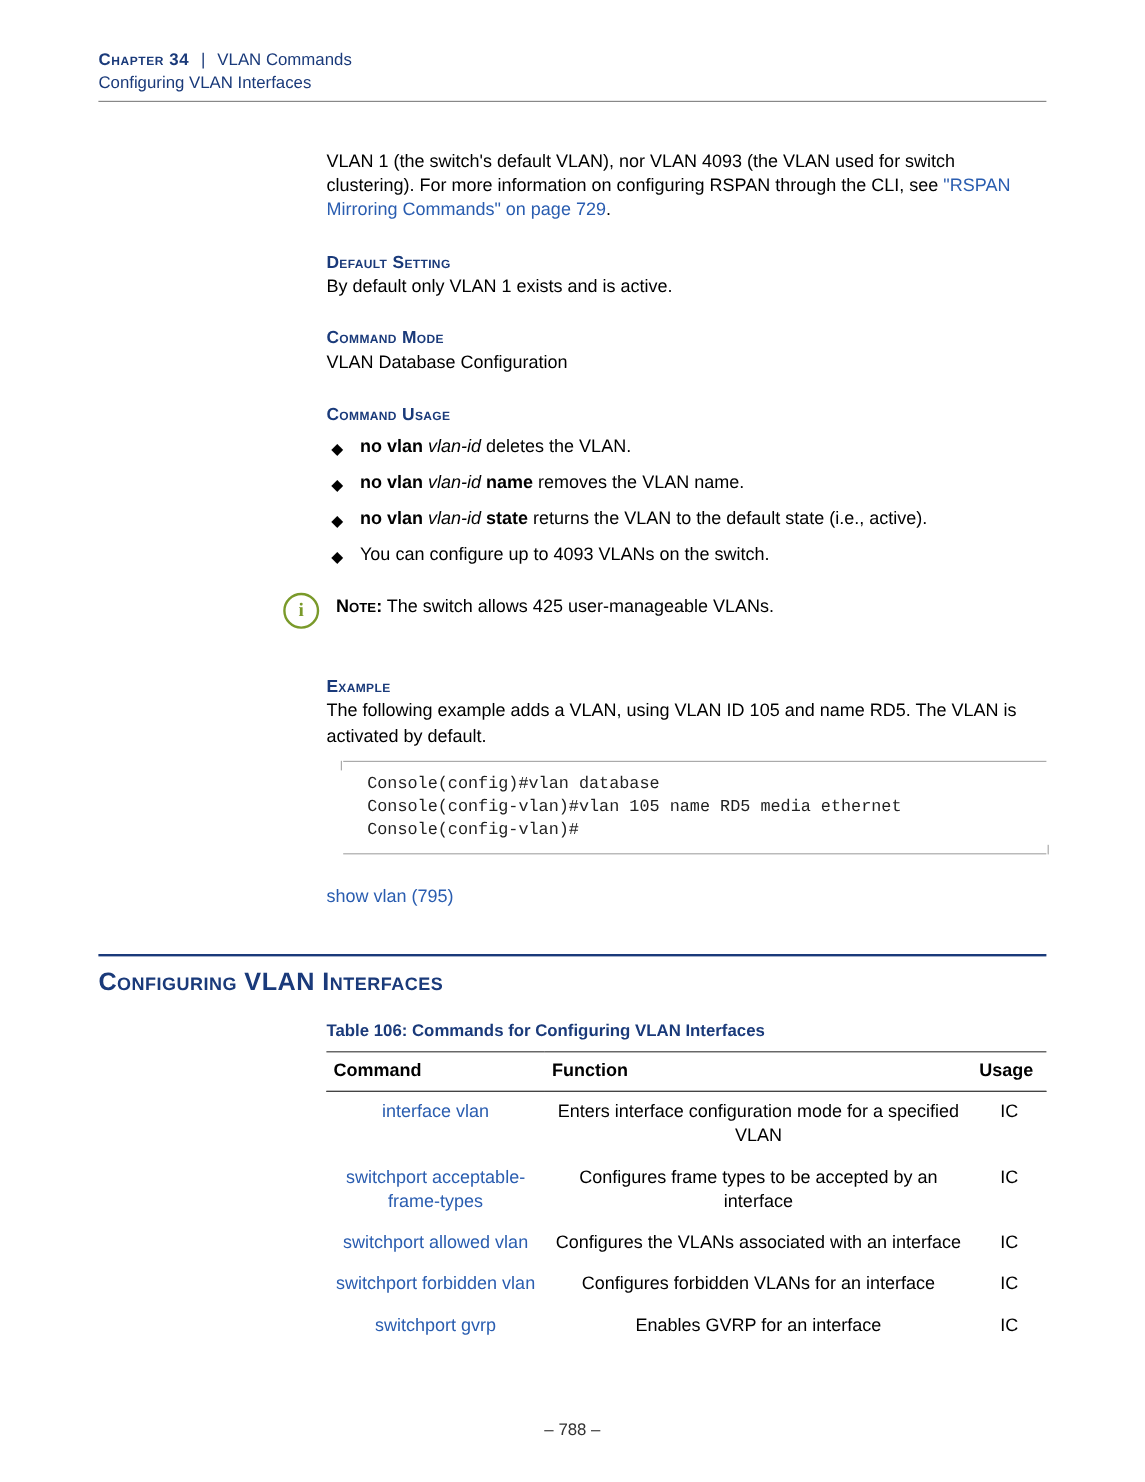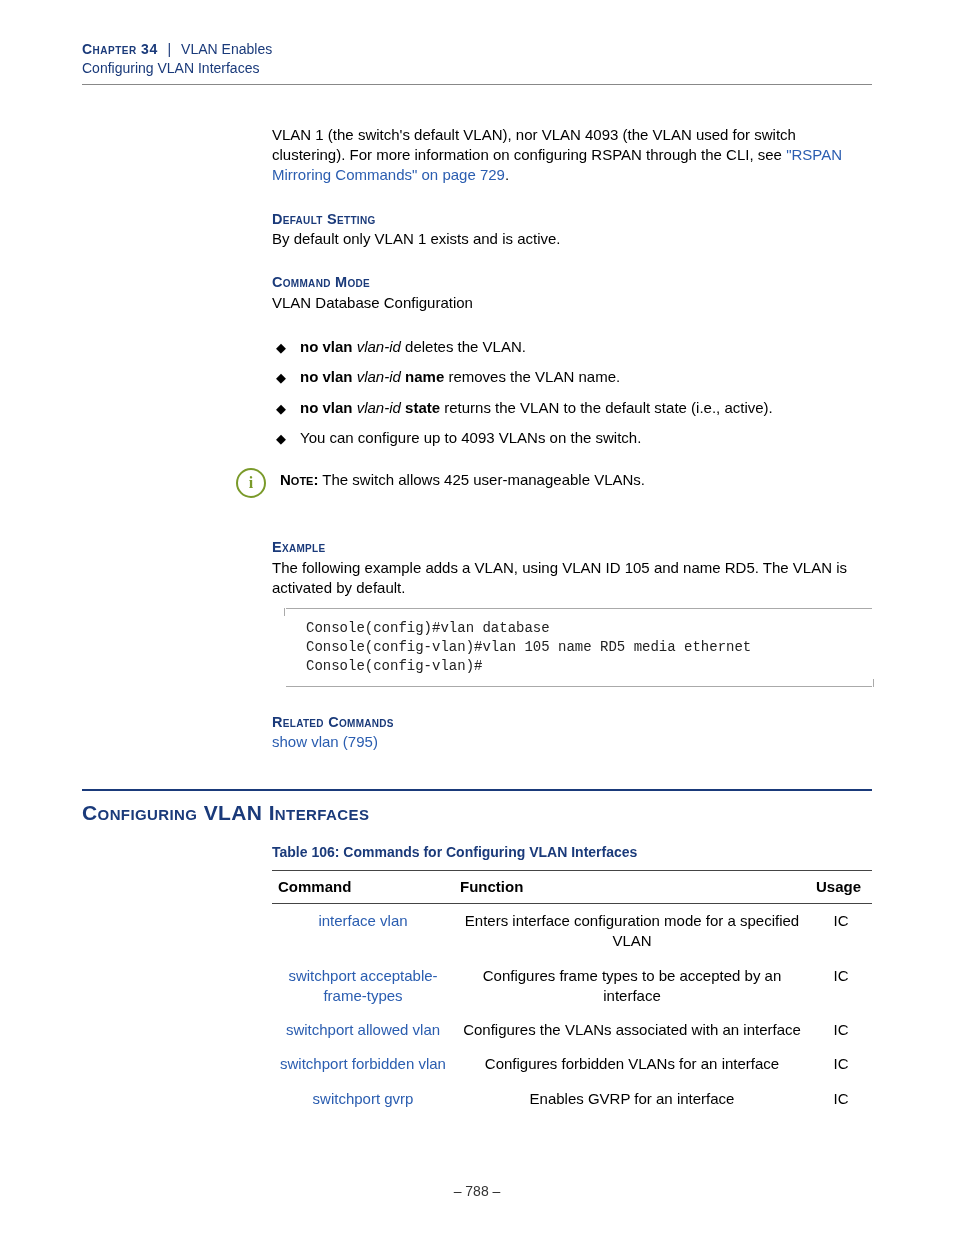--- a/index.html
+++ b/index.html
@@ -157,21 +157,21 @@
 </style>
 </head>
 <body>
 
 <div class="page">
 
   <div class="header">
     <div class="chapter-line">
       <span class="chapter-label">Chapter 34</span>
       <span class="pipe">|</span>
-      <span>VLAN Enables</span>
+      <span>VLAN Commands</span>
     </div>
     <div class="subhead">Configuring VLAN Interfaces</div>
   </div>
   <hr class="hr">
 
   <div class="content">
     <p class="para">
       <span>VLAN 1 (the switch's default VLAN), nor VLAN 4093 (the VLAN used for switch clustering). For more information on configuring RSPAN through the CLI, see </span><span class="link">"RSPAN Mirroring Commands" on page 729</span><span>.</span>
     </p>
   </div>
@@ -180,20 +180,21 @@
     <div class="section-name">Default Setting</div>
     <p class="para">By default only VLAN 1 exists and is active.</p>
   </div>
 
   <div class="content">
     <div class="section-name">Command Mode</div>
     <p class="para">VLAN Database Configuration</p>
   </div>
 
   <div class="content">
+    <div class="section-name">Command Usage</div>
     <ul class="diamond">
       <li>
         <span class="bold">no vlan</span>
         <span class="italic">vlan-id</span><span> deletes the VLAN.</span>
       </li>
       <li>
         <span class="bold">no vlan</span>
         <span class="italic">vlan-id</span>
         <span class="bold">name</span><span> removes the VLAN name.</span>
       </li>
@@ -217,21 +218,20 @@
 
   <div class="content">
     <div class="section-name">Example</div>
     <p style="margin:0 0 6px 0;">The following example adds a VLAN, using VLAN ID 105 and name RD5. The VLAN is activated by default.</p>
     <div class="codebox">Console(config)#vlan database
 Console(config-vlan)#vlan 105 name RD5 media ethernet
 Console(config-vlan)#</div>
   </div>
 
   <div class="content">
-    <div class="section-name">Related Commands</div>
     <div class="link">show vlan (795)</div>
   </div>
 
   <hr class="section-rule">
   <div class="section-title">Configuring VLAN Interfaces</div>
 
   <div class="content">
     <div class="table-title">Table 106: Commands for Configuring VLAN Interfaces</div>
     <table class="cmd">
       <thead>

